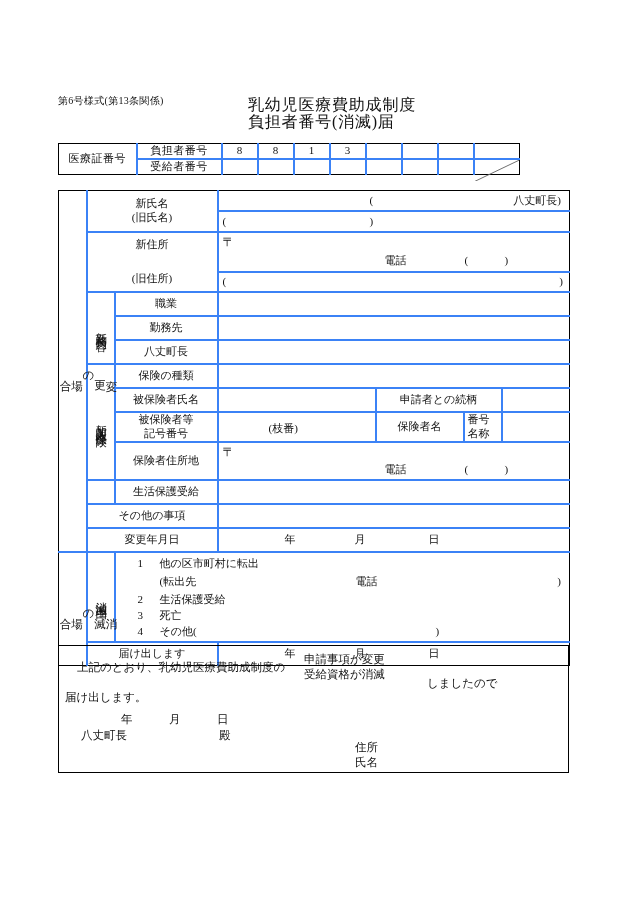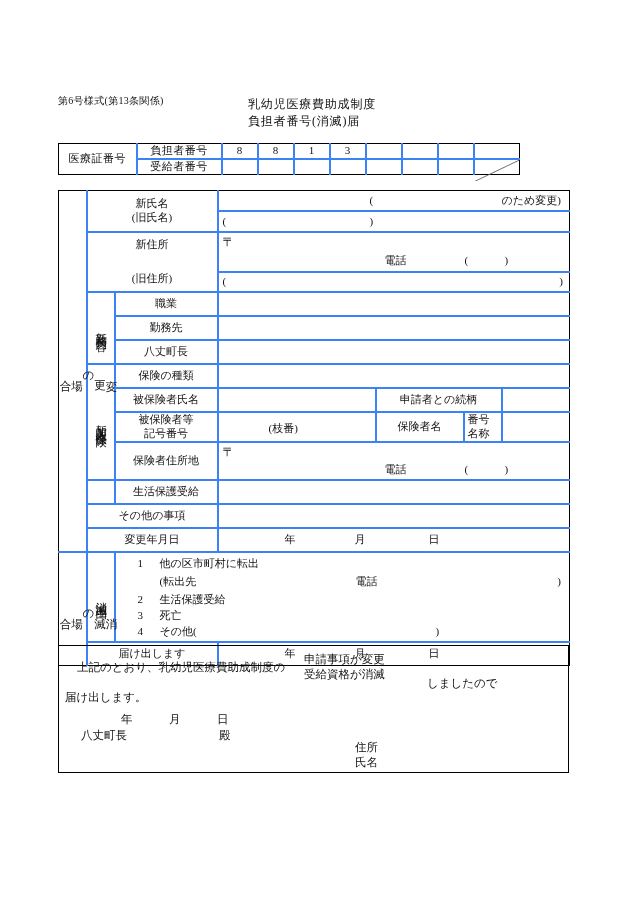--- a/index.html
+++ b/index.html
@@ -30,21 +30,21 @@
     top: 80px;
     font-size: 10px;
     letter-spacing: 0.3px;
     white-space: nowrap;
     margin-top: 14px;
   }
   .doc-title {
     position: absolute;
     left: 248px;
     top: 96px;
-    font-size: 12px;
+    font-size: 16px;
     line-height: 17px;
     letter-spacing: 0.8px;
     white-space: nowrap;
   }
   .doc-title div { white-space: nowrap; }
 
   
   table.grid {
     position: absolute;
     border-collapse: collapse;
@@ -222,21 +222,21 @@
           <span>合</span>
         </div>
       </td>
       <td colspan="2" rowspan="2" class="t-thick-t lbl2">
         <div>新氏名</div>
         <div>(旧氏名)</div>
       </td>
       <td colspan="4" class="t-thick-t t-thick-r" style="height:19px">
         <div class="free">
           <span style="left:151px; top:3px">(</span>
-          <span style="right:8px; top:3px">のため変更)</span>
+          <span style="right:8px; top:3px">八丈町長)</span>
         </div>
       </td>
     </tr>
     <tr>
       <td colspan="4" class="t-thick-r" style="height:19px">
         <div class="free">
           <span style="left:4px; top:3px">(</span>
           <span style="left:151px; top:3px">)</span>
         </div>
       </td>

